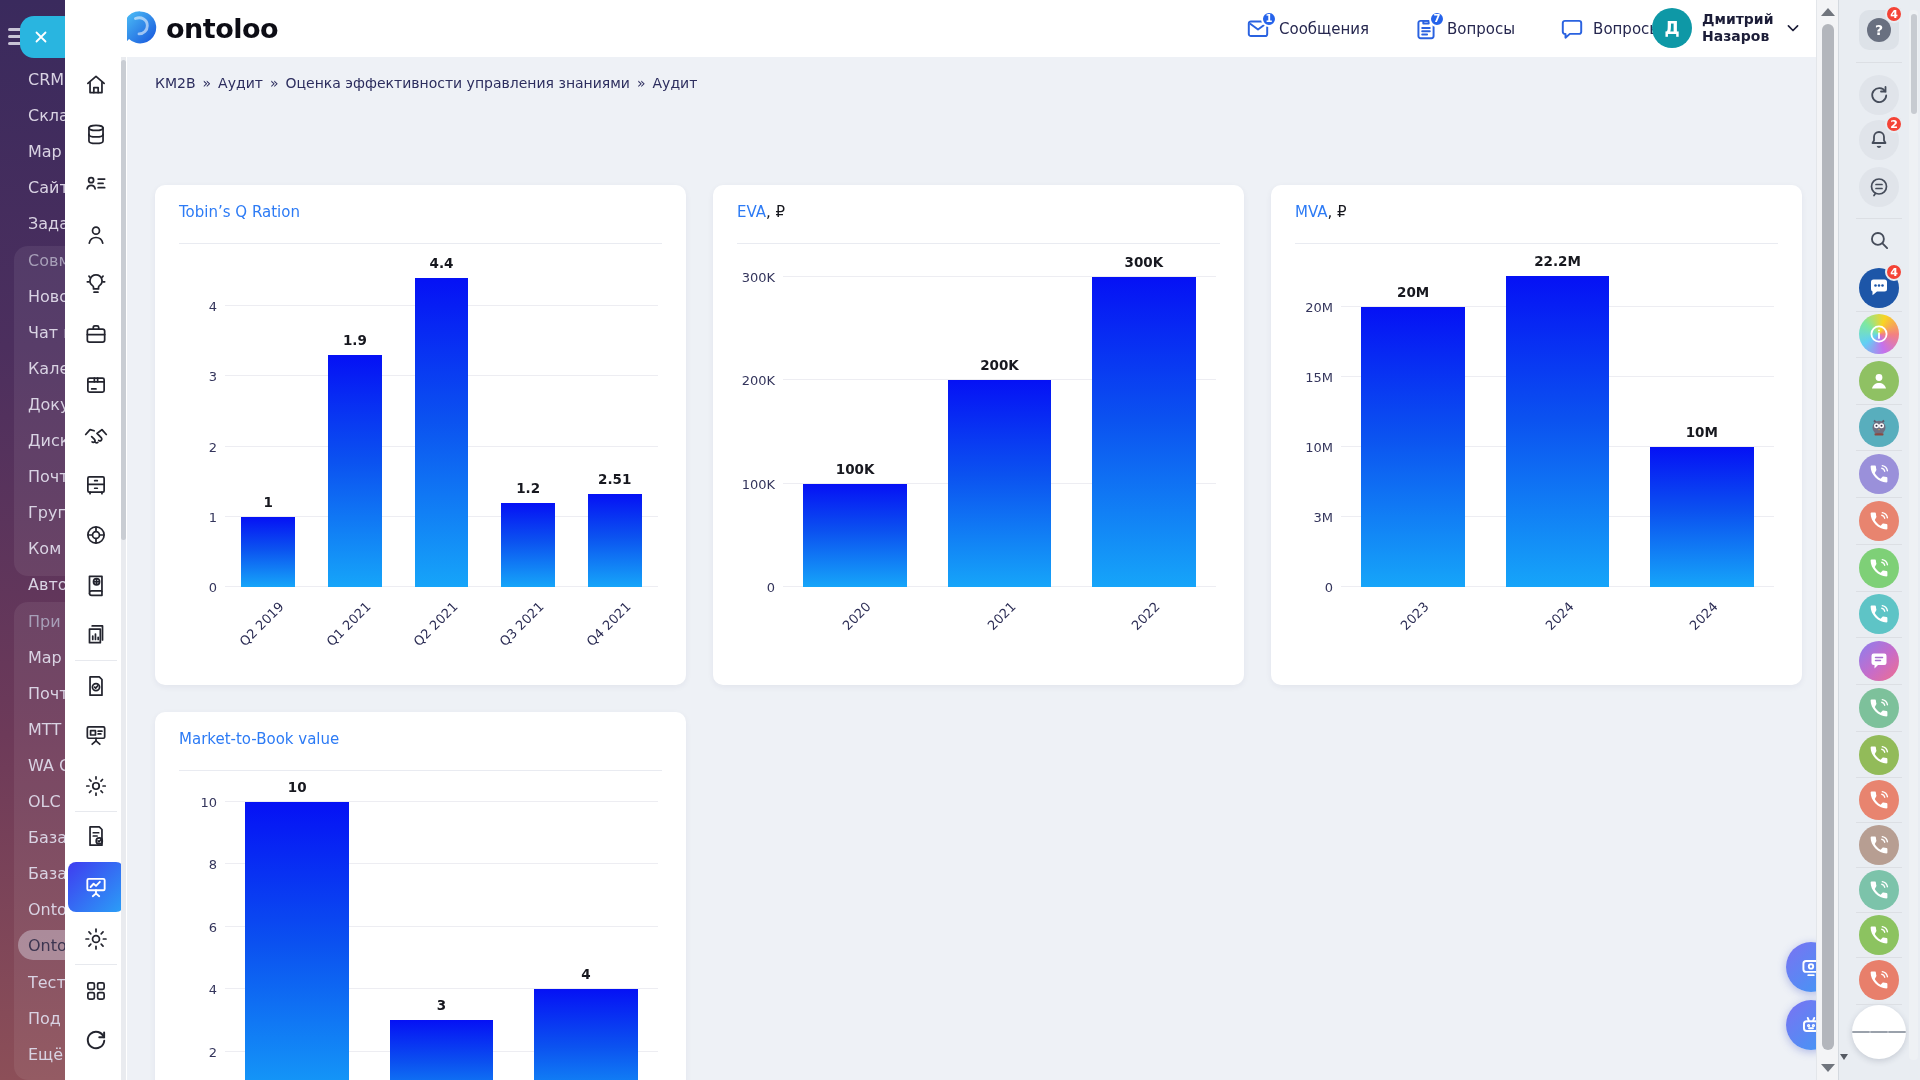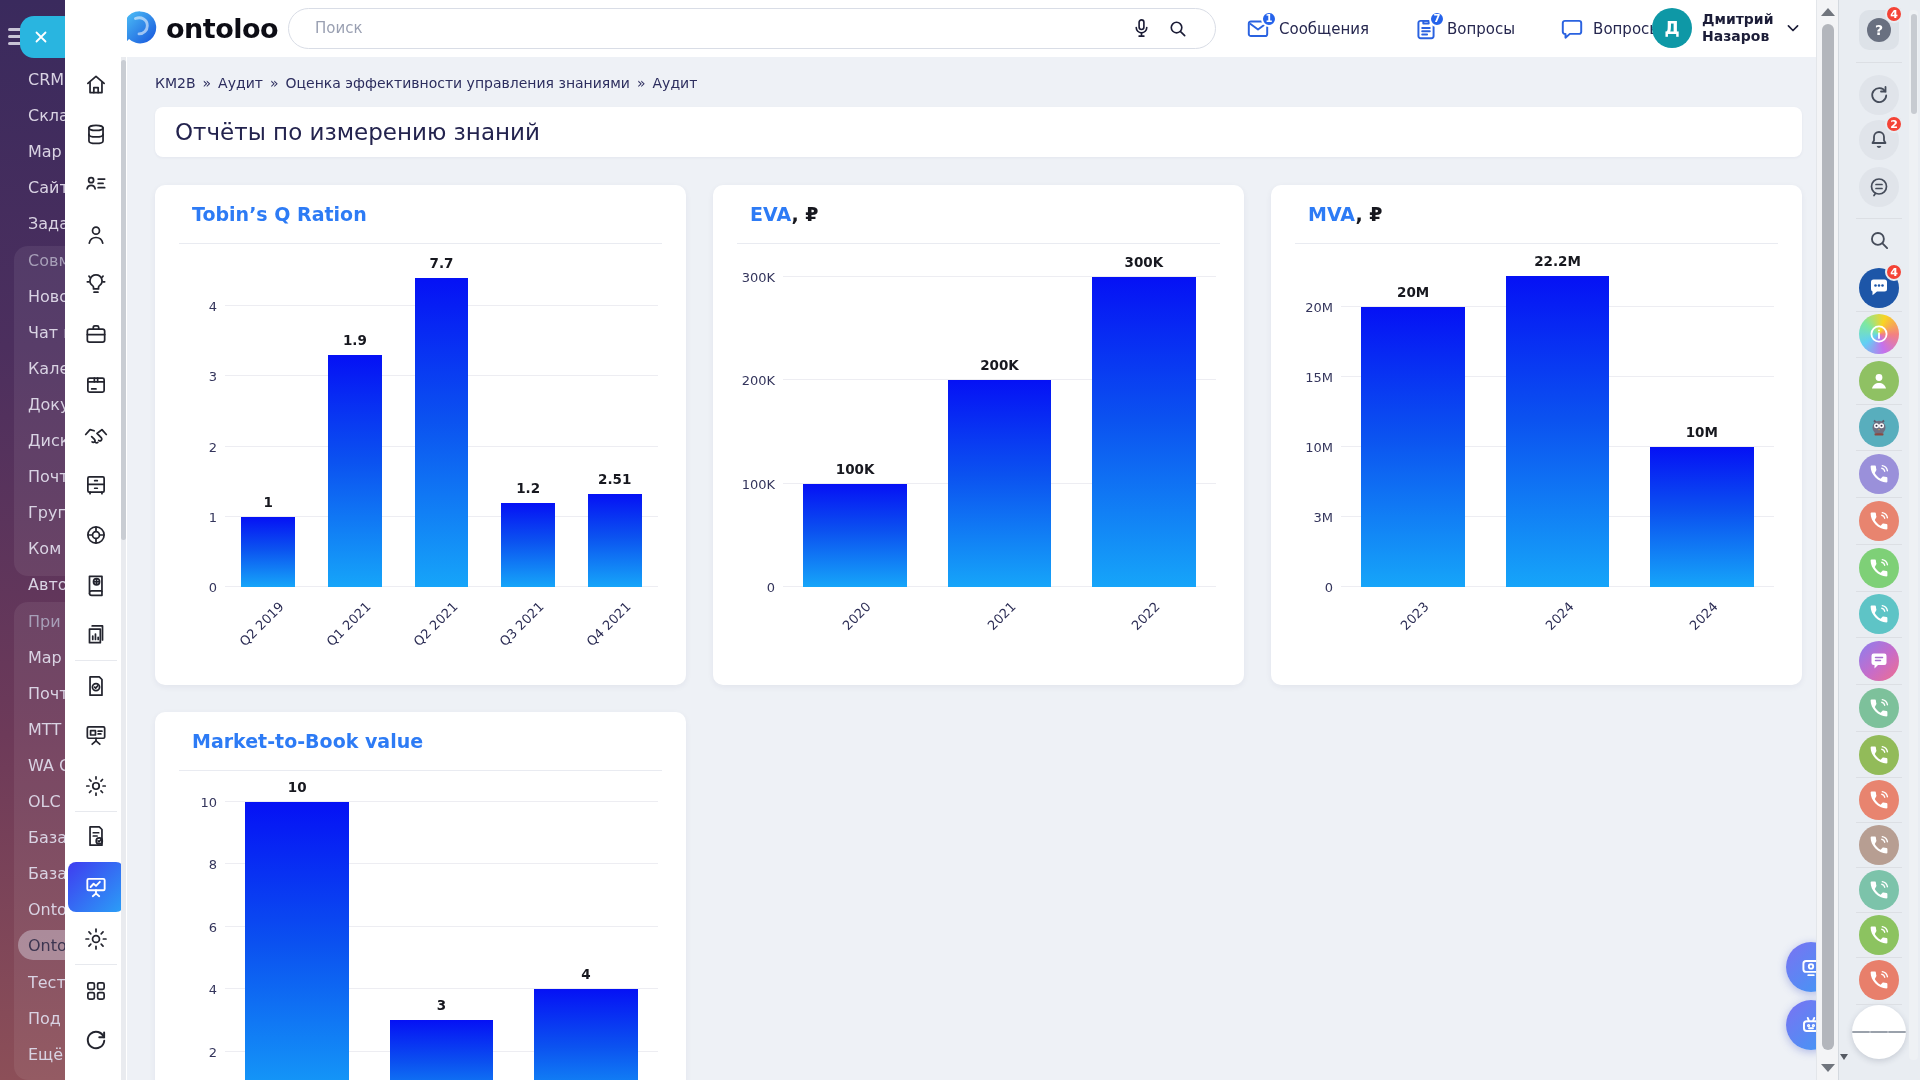--- a/index.html
+++ b/index.html
@@ -60,21 +60,21 @@
   #breadcrumb { position:absolute; left:28px; top:18px; font-size:14px; color:#2c2d5e; display:flex; gap:7px; }
   #breadcrumb .sep { color:#2c2d5e; }
   #breadcrumb .crumb { cursor:pointer; }
   #title-card { position:absolute; left:28px; top:50px; width:1647px; height:50px; background:#fff;
     border-radius:8px; box-shadow:0 1px 3px rgba(30,40,90,0.05); display:flex; align-items:center; }
   #page-title { font-size:23px; font-weight:500; color:#23234e; padding-left:20px; }
   #cards { position:absolute; left:28px; top:128px; width:1647px; display:grid;
     grid-template-columns:repeat(3,1fr); gap:27px; }
   .chart-card { position:relative; height:500px; background:#fff; border-radius:10px;
     box-shadow:0 2px 6px rgba(30,40,90,0.06); }
-  .chart-title { position:absolute; left:24px; top:18px; font-size:19px; font-weight:700;margin-left:13px; }
+  .chart-title { position:absolute; left:24px; top:18px; font-size:15px; font-weight:400; }
   .chart-title .t-blue { color:#2d7bf5; }
   .chart-title .t-dark { color:#17181f; }
   .chart-divider { position:absolute; left:24px; right:24px; top:58px; height:1px; background:#e9ebf1; }
   .plot { position:absolute; left:70px; right:28px; top:64px; height:338px; }
   .gridline { position:absolute; left:0; right:0; height:1px; background:#ededf2; }
   .ytick { position:absolute; left:-50px; width:42px; text-align:right; font-size:13px; color:#34355c; }
   .bar { position:absolute; bottom:0; background:linear-gradient(180deg,#0511f5 0%,#0b52f0 46%,#16a5f9 100%); }
   .vlab { position:absolute; width:100px; text-align:center; font-size:13.5px; font-weight:600; color:#17181f; }
   .xlab { position:absolute; width:120px; text-align:right; font-size:13px; font-weight:500; color:#2b2c54;
     transform-origin:100% 0; transform:rotate(-45deg); top:350px; white-space:nowrap; }
@@ -543,29 +543,20 @@
         </g>
       </svg>
   </button>
   <div id="logo">
     <svg width="38" height="38" viewBox="0 0 32 32">
       <path fill="url(#g-drop)" d="M17 2a13.5 13.5 0 1 1-9.4 23.2L4 29l1.3-6.3A13.5 13.5 0 0 1 17 2z"></path>
       <path d="M13 8c5-2 10 1 10 6 0 4-3 7-7 7" fill="none" stroke="rgba(255,255,255,0.55)" stroke-width="2.4" stroke-linecap="round"></path>
     </svg>
     <span id="logo-text">ontoloo</span>
   </div>
-  <div id="search">
-    <input type="text" placeholder="Поиск" style="">
-    <svg class="search-ic" style="right:62px" width="23" height="23">
-        <use href="#i-mic"></use>
-      </svg>
-    <svg class="search-ic" style="right:26px" width="23" height="23">
-        <use href="#i-mag"></use>
-      </svg>
-  </div>
   <div id="nav">
       <div class="nav-item">
         <span class="nav-ico"><svg width="26" height="26">
             <use href="#i-mail"></use>
           </svg><span class="badge b-blue">1</span></span>
         <span class="lbl">Сообщения</span>
       </div>
       <div class="nav-item">
         <span class="nav-ico"><svg width="26" height="26">
             <use href="#i-tasks"></use>
@@ -594,23 +585,20 @@
 <div id="main">
   <div id="breadcrumb">
       <span class="crumb">КМ2В</span>
       <span class="sep">»</span>
       <span class="crumb">Аудит</span>
       <span class="sep">»</span>
       <span class="crumb">Оценка эффективности управления знаниями</span>
       <span class="sep">»</span>
       <span class="crumb">Аудит</span>
     </div>
-  <div id="title-card">
-    <div id="page-title">Отчёты по измерению знаний</div>
-  </div>
   <div id="cards">
       <div class="chart-card">
         <div class="chart-title"><span class="t-blue">Tobin’s Q Ration</span></div>
         <div class="chart-divider"></div>
         <div class="plot">
           <div class="gridline" style="bottom: 0px;"></div>
           <span class="ytick" style="bottom: -8px;">0</span>
           <div class="gridline" style="bottom: 70.25px;"></div>
           <span class="ytick" style="bottom: 62.25px;">1</span>
           <div class="gridline" style="bottom: 140.5px;"></div>
@@ -619,21 +607,21 @@
           <span class="ytick" style="bottom: 202.75px;">3</span>
           <div class="gridline" style="bottom: 281px;"></div>
           <span class="ytick" style="bottom: 273px;">4</span>
           <div class="bar" style="left: 16.454px; width: 53.692px; height: 70.25px;"></div>
           <div class="vlab" style="left: -6.7px; bottom: 77.25px;">1</div>
           <div class="xlab" style="left: -68.7px;">Q2 2019</div>
           <div class="bar" style="left: 103.054px; width: 53.692px; height: 231.825px;"></div>
           <div class="vlab" style="left: 79.9px; bottom: 238.825px;">1.9</div>
           <div class="xlab" style="left: 17.9px;">Q1 2021</div>
           <div class="bar" style="left: 189.654px; width: 53.692px; height: 309.1px;"></div>
-          <div class="vlab" style="left: 166.5px; bottom: 316.1px;">7.7</div>
+          <div class="vlab" style="left: 166.5px; bottom: 316.1px;">4.4</div>
           <div class="xlab" style="left: 104.5px;">Q2 2021</div>
           <div class="bar" style="left: 276.254px; width: 53.692px; height: 84.3px;"></div>
           <div class="vlab" style="left: 253.1px; bottom: 91.3px;">1.2</div>
           <div class="xlab" style="left: 191.1px;">Q3 2021</div>
           <div class="bar" style="left: 362.854px; width: 53.692px; height: 93.4325px;"></div>
           <div class="vlab" style="left: 339.7px; bottom: 100.433px;">2.51</div>
           <div class="xlab" style="left: 277.7px;">Q4 2021</div>
         </div>
       </div>
       <div class="chart-card">

